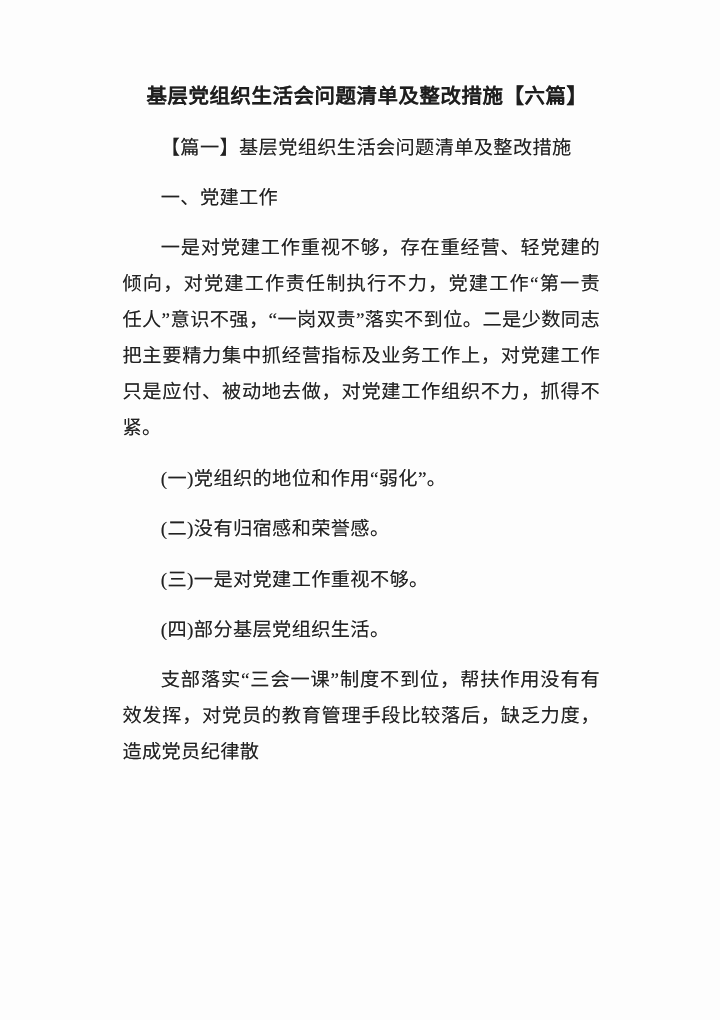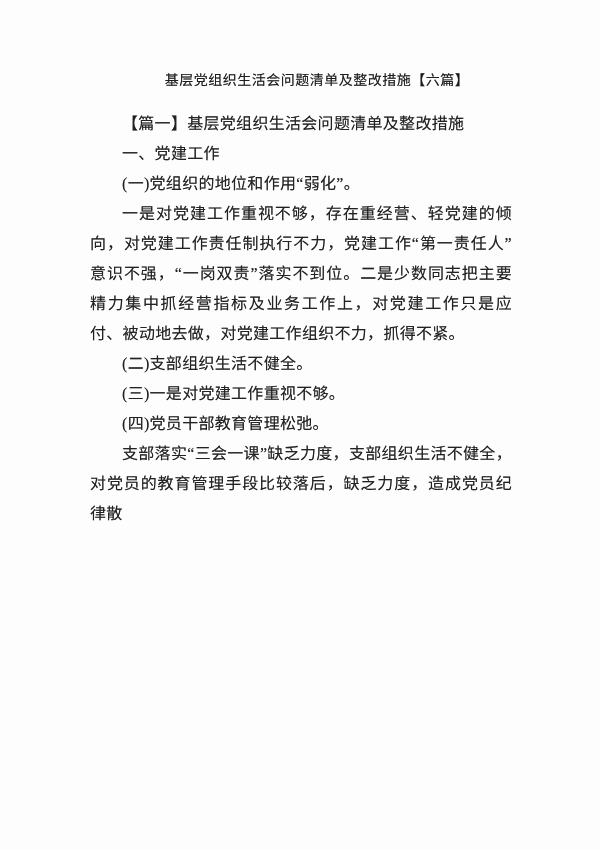--- a/index.html
+++ b/index.html
@@ -18,52 +18,52 @@
     background: #fdfdfd;
   }
   .doc {
     position: absolute;
     left: 90px;
     top: 66px;
     width: 422px;
     color: #1e1e1e;
   }
   .doc-title {
-    font-size: 14px;
-    font-weight: normal;
+    font-size: 17px;
+    font-weight: bold;
     line-height: 30px;
-    text-align: center;
+    text-align: left;
     
     padding-left: 32px;
     margin: 0 0 13px 0;
     letter-spacing: 0.5px;
     text-shadow: 0 0 0.4px rgba(30,30,30,0.55);
   }
   .doc-body p {
-    margin: 0;
+    margin: 12px;
     font-size: 16px;
     line-height: 30px;
     text-align: justify;
     text-justify: inter-character;
     text-indent: 2em;
     letter-spacing: 0.3px;
     color: #222;
     text-shadow: 0 0 0.4px rgba(30,30,30,0.45);
   }
 </style>
 </head>
 <body>
 
 <div class="page">
   <div class="doc">
     <h1 class="doc-title">基层党组织生活会问题清单及整改措施【六篇】</h1>
     <div class="doc-body">
         <p class="para section-title">【篇一】基层党组织生活会问题清单及整改措施</p>
         <p class="para heading">一、党建工作</p>
+        <p class="para body">一是对党建工作重视不够，存在重经营、轻党建的倾向，对党建工作责任制执行不力，党建工作“第一责任人”意识不强，“一岗双责”落实不到位。二是少数同志把主要精力集中抓经营指标及业务工作上，对党建工作只是应付、被动地去做，对党建工作组织不力，抓得不紧。</p>
         <p class="para subheading">(一)党组织的地位和作用“弱化”。</p>
-        <p class="para body">一是对党建工作重视不够，存在重经营、轻党建的倾向，对党建工作责任制执行不力，党建工作“第一责任人”意识不强，“一岗双责”落实不到位。二是少数同志把主要精力集中抓经营指标及业务工作上，对党建工作只是应付、被动地去做，对党建工作组织不力，抓得不紧。</p>
-        <p class="para subheading">(二)支部组织生活不健全。</p>
+        <p class="para subheading">(二)没有归宿感和荣誉感。</p>
         <p class="para subheading">(三)一是对党建工作重视不够。</p>
-        <p class="para subheading">(四)党员干部教育管理松弛。</p>
-        <p class="para body">支部落实“三会一课”缺乏力度，支部组织生活不健全，对党员的教育管理手段比较落后，缺乏力度，造成党员纪律散</p>
+        <p class="para subheading">(四)部分基层党组织生活。</p>
+        <p class="para body">支部落实“三会一课”制度不到位，帮扶作用没有有效发挥，对党员的教育管理手段比较落后，缺乏力度，造成党员纪律散</p>
       </div>
   </div>
 </div>
 
 </body></html>

